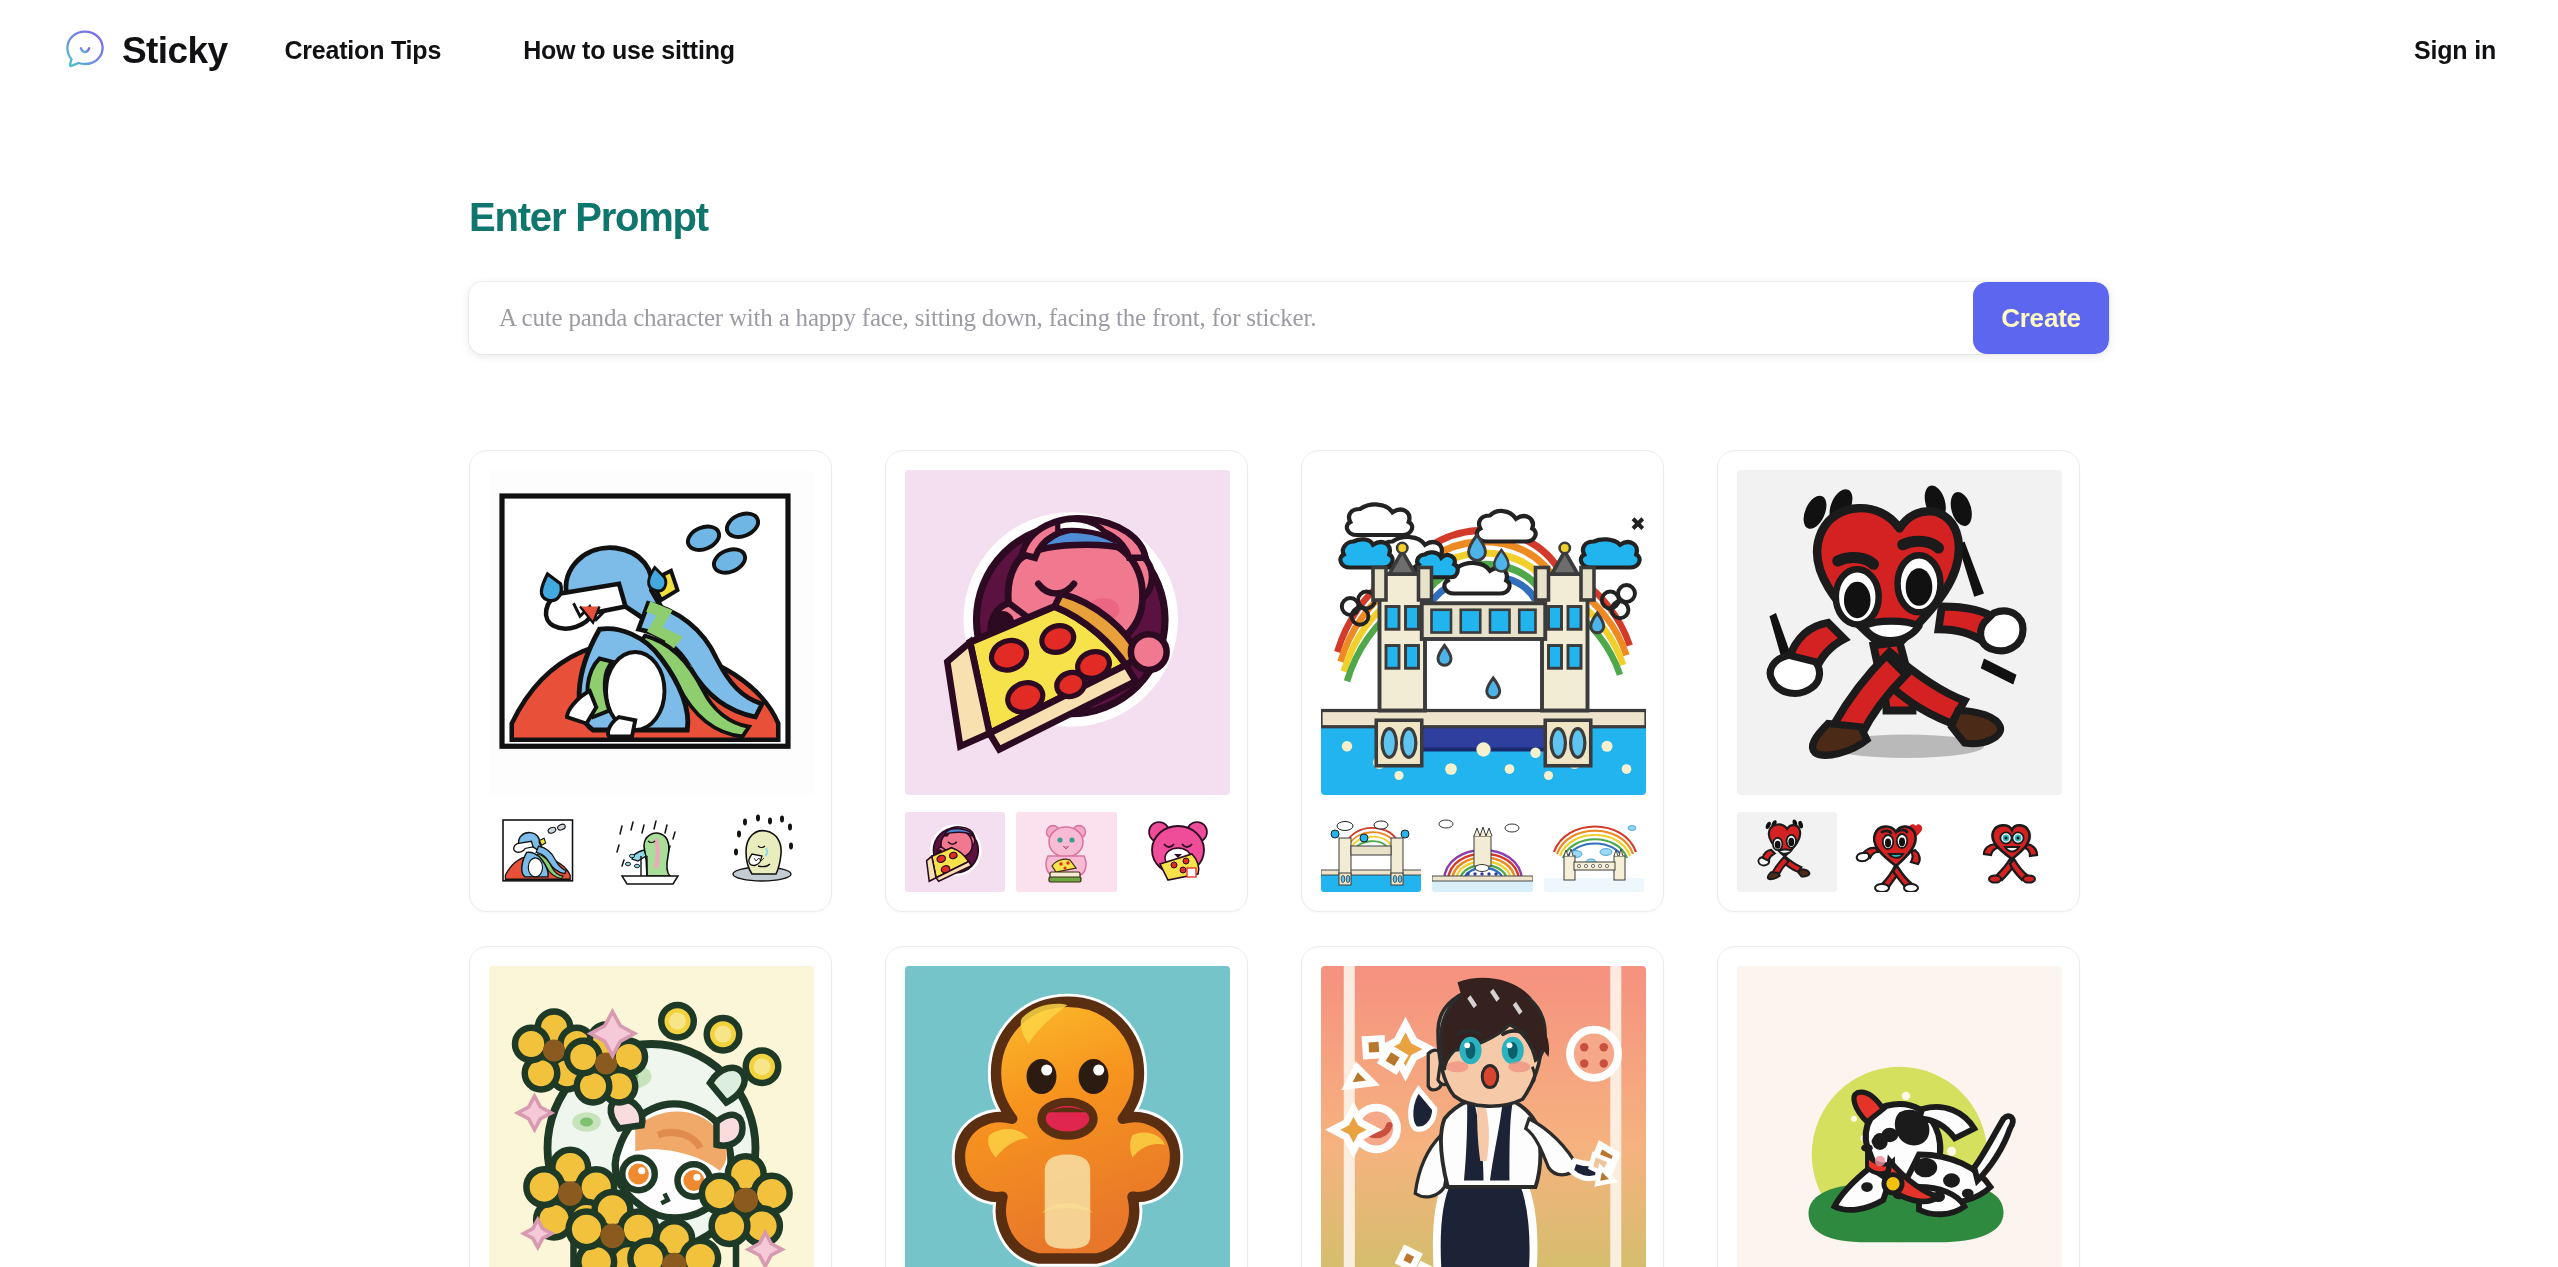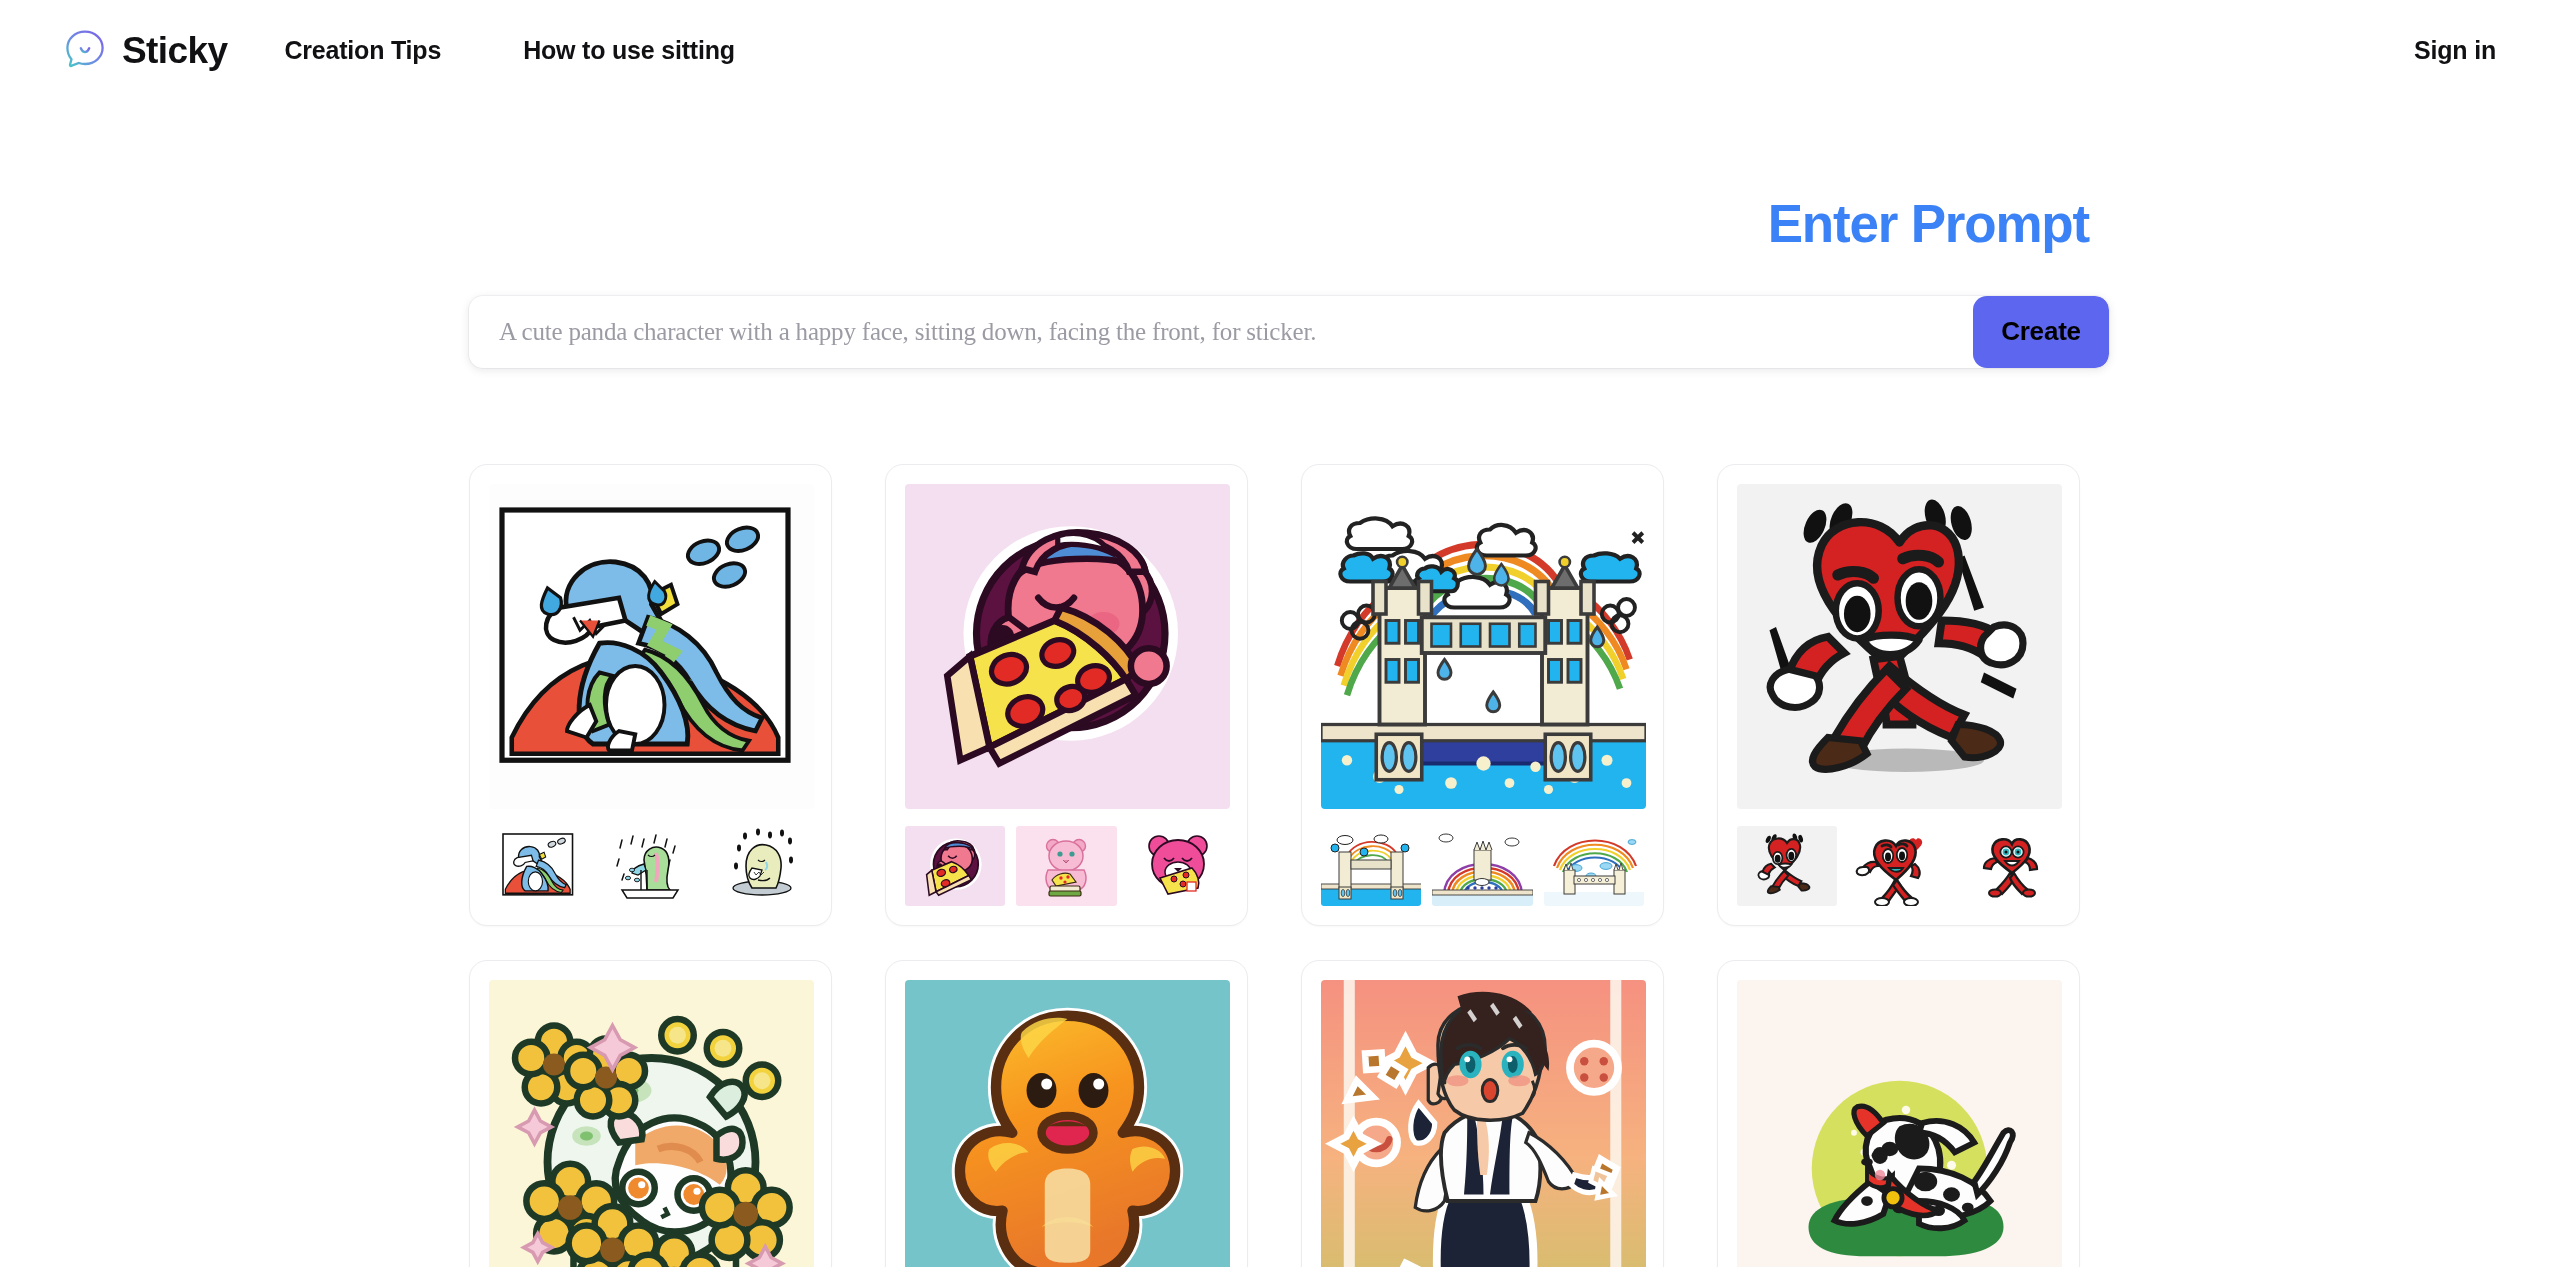--- a/index.html
+++ b/index.html
@@ -69,27 +69,26 @@
     width: 100%;
     padding-top: 96px;
     display: flex;
     flex-direction: column;
     align-items: center;
   }
   .content {
     width: 1620px;
   }
   .page-title {
-    font-size: 53px;
+    font-size: 40px;
     font-weight: 700;
-    color: #3b82f6;
+    color: #0f766e;
     letter-spacing: -1.2px;
     margin: 0 0 44px 0;
     line-height: 1.05;
-    text-align: right;
   }
 
   
   .prompt-bar {
     position: relative;
     display: flex;
     align-items: stretch;
     width: 1640px;
     height: 72px;
     margin: 0 0 96px 0;
@@ -112,21 +111,21 @@
   .prompt-input::placeholder {
     color: #9b9ba4;
     opacity: 1;
   }
   .create-btn {
     flex: 0 0 auto;
     width: 136px;
     border: 0;
     outline: 0;
     background: #5d66ee;
-    color: #000000;
+    color: #fef9c3;
     font-family: "Liberation Sans", sans-serif;
     font-size: 26px;
     font-weight: 700;
     letter-spacing: -0.2px;
     cursor: pointer;
     border-radius: 14px;
   }
 
   
   .grid {

